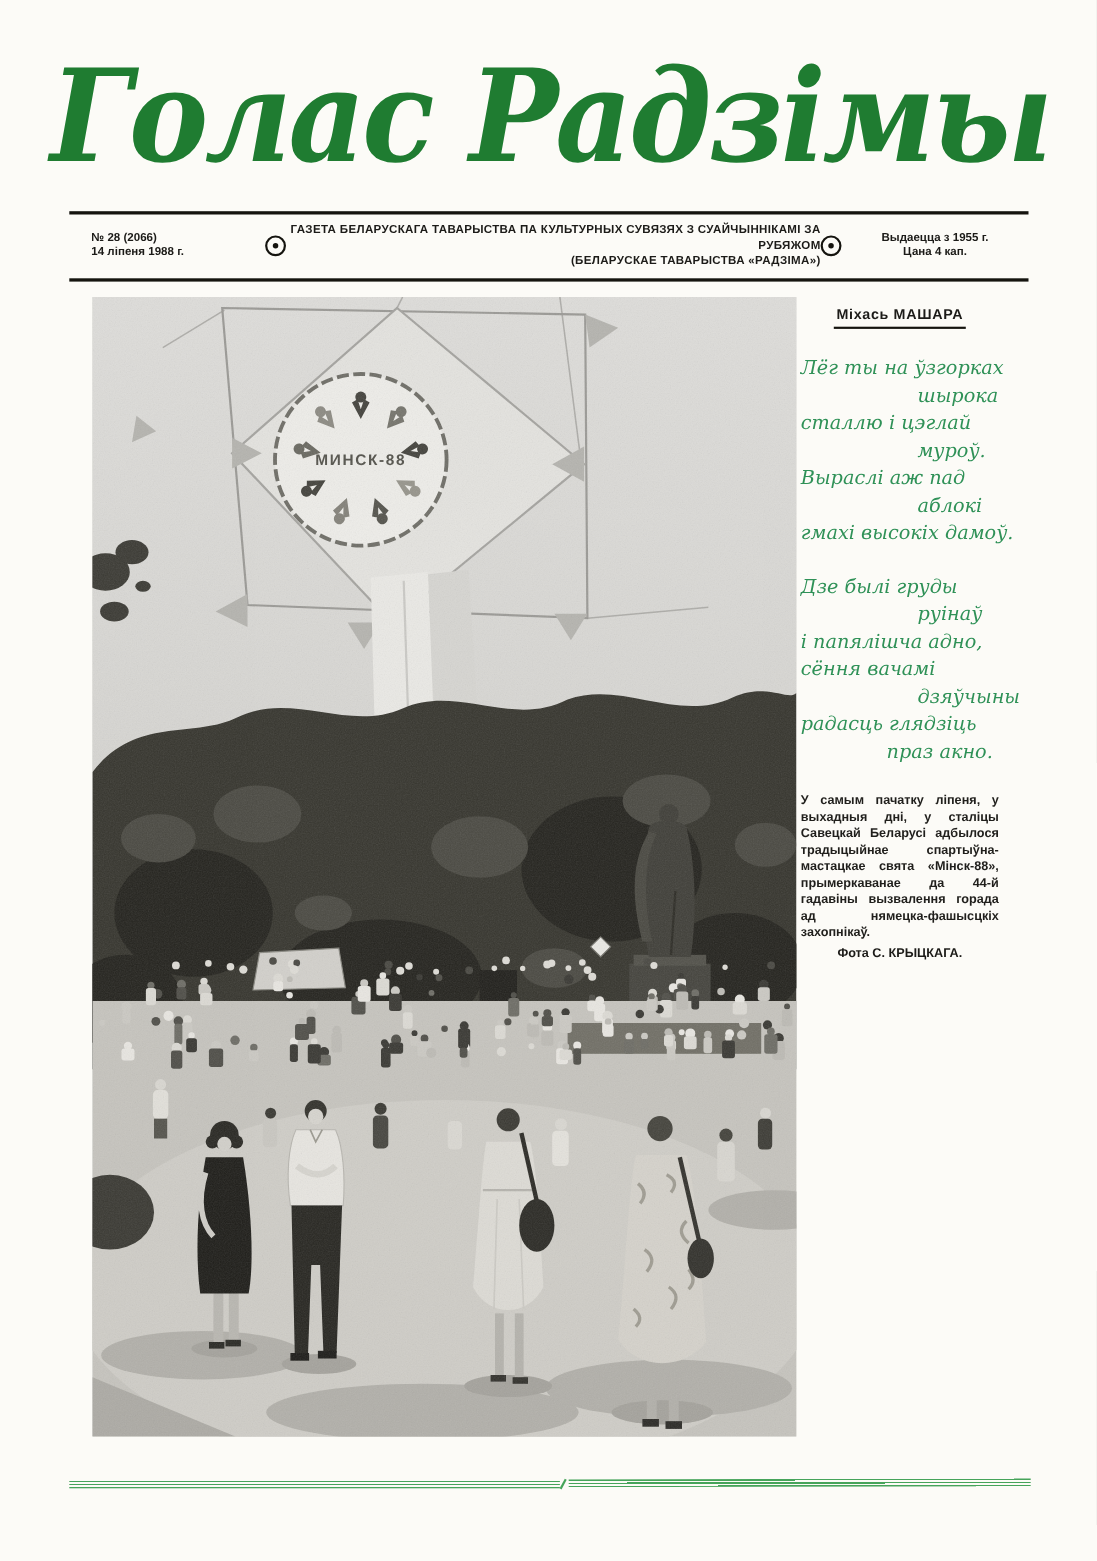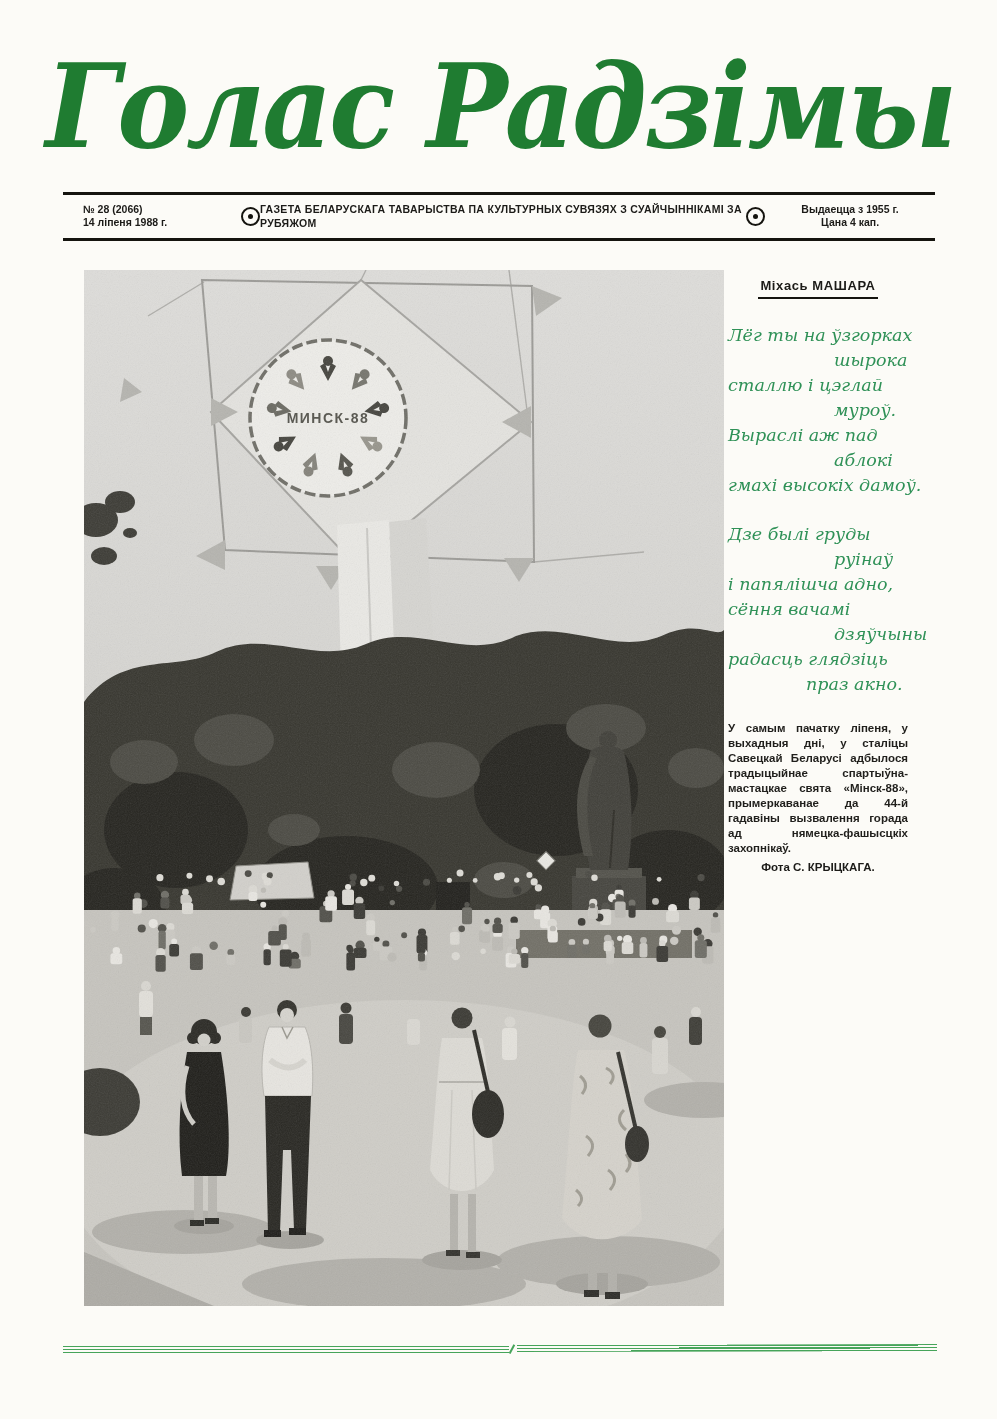--- a/index.html
+++ b/index.html
@@ -21,21 +21,21 @@
   
   .infobar{
     position:absolute;left:63px;top:192px;width:872px;
     border-top:3px solid #15140f;border-bottom:3px solid #15140f;
     display:flex;align-items:center;padding:7px 0 8px 0;box-sizing:border-box;
   }
   .issue-block{width:158px;padding-left:20px;font-size:10.5px;font-weight:bold;line-height:1.3;}
   .bullseye{width:15px;height:15px;border:2.6px solid #15140f;border-radius:50%;
     display:flex;align-items:center;justify-content:center;flex:0 0 auto;}
   .bullseye::after{content:"";width:5px;height:5px;background:#15140f;border-radius:50%;}
-  .subtitle-block{flex:1;text-align:left;font-size:10.5px;font-weight:bold;line-height:1.35;letter-spacing:.3px;}
+  .subtitle-block{flex:1;text-align:right;font-size:10.5px;font-weight:bold;line-height:1.35;letter-spacing:.3px;}
   .pub-block{width:170px;text-align:center;font-size:10.5px;font-weight:bold;line-height:1.3;}
   
   .photo-wrap{position:absolute;left:84px;top:270px;width:640px;height:1036px;background:#d8d7d3;}
   .photo-wrap svg{display:block;width:100%;height:100%;}
   
   .col{position:absolute;left:728px;top:278px;width:180px;}
   .poem-author{
     text-align:center;font-size:13px;font-weight:bold;letter-spacing:.6px;margin-bottom:30px;
   }
   .poem-author span{border-bottom:2px solid #15140f;padding:0 2px 4px 2px;}
@@ -69,20 +69,21 @@
   </div>
 
   <div class="infobar">
     <div class="issue-block">
       <div>№ 28 (2066)</div>
       <div>14 ліпеня 1988 г.</div>
     </div>
     <div class="bullseye"></div>
     <div class="subtitle-block">
       <div>ГАЗЕТА БЕЛАРУСКАГА ТАВАРЫСТВА ПА КУЛЬТУРНЫХ СУВЯЗЯХ З СУАЙЧЫННІКАМІ ЗА РУБЯЖОМ</div>
+      <div>(БЕЛАРУСКАЕ ТАВАРЫСТВА «РАДЗІМА»)</div>
     </div>
     <div class="bullseye"></div>
     <div class="pub-block">
       <div>Выдаецца з 1955 г.</div>
       <div>Цана 4 кап.</div>
     </div>
   </div>
 
   <div class="photo-wrap">
     <svg viewBox="0 0 640 1036">

